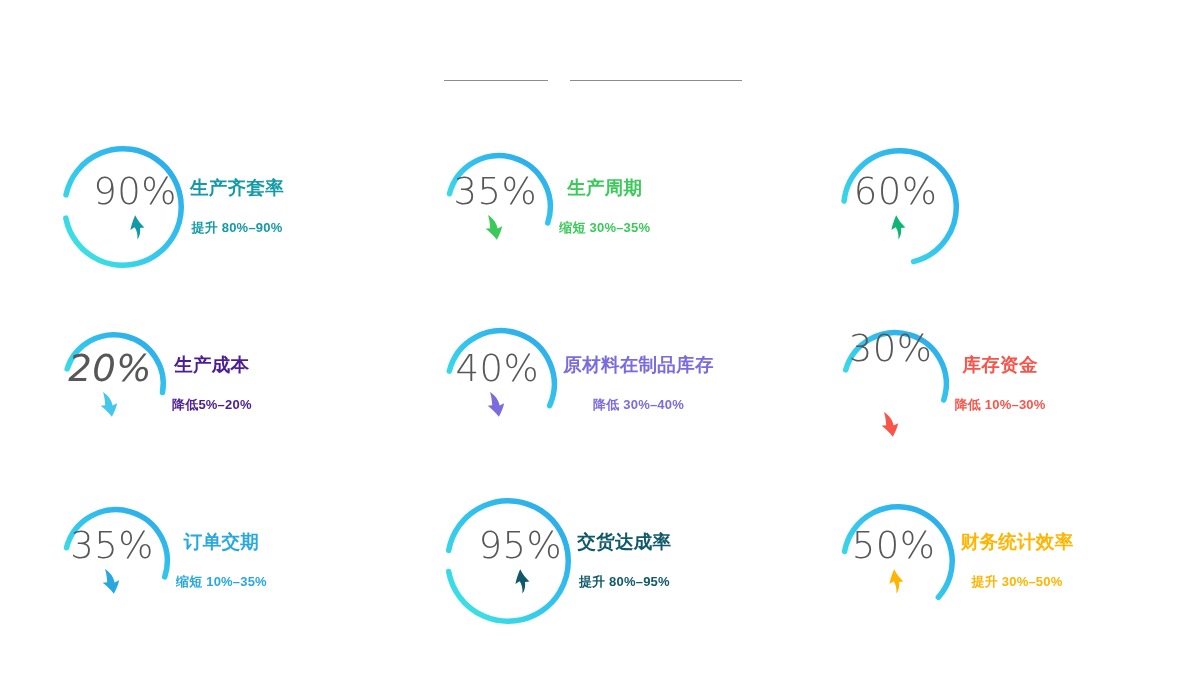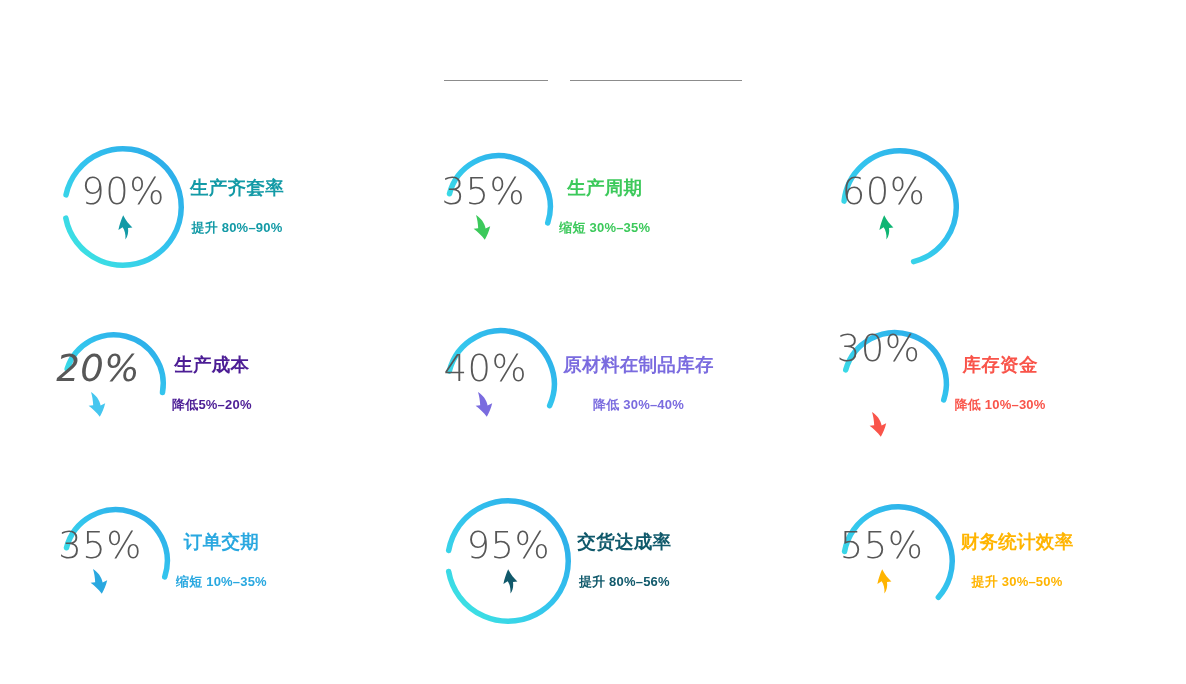--- a/index.html
+++ b/index.html
@@ -63,21 +63,21 @@
   }
 
   
   .gauge {
     position: relative;
     flex: none;
   }
   .gauge svg { display: block; overflow: visible; }
   .gauge-center {
     position: absolute;
-    left: 0;
+    left: 12px;
     top: 0;
     width: 100%;
     height: 100%;
     display: flex;
     flex-direction: column;
     align-items: center;
     justify-content: center;
   }
   .gauge-value {
     font-size: 37px;
@@ -324,37 +324,37 @@
           <div class="gauge-value">95%</div>
           <div class="gauge-arrow">
             <svg width="22" height="27" viewBox="0 0 22 27" fill="#10596b">
               <path d="M11.2 1.2 C 13.4 6.2 17.4 10.6 20.4 13.4 L 16.0 13.9 C 16.6 18.0 15.9 22.2 13.4 25.6 C 13.9 20.2 12.6 15.8 10.6 13.2 L 6.4 15.9 C 7.4 10.8 9.3 5.4 11.2 1.2 Z"></path>
             </svg>
           </div>
         </div>
       </div>
       <div class="info" style="color: rgb(16, 89, 107);">
         <div class="info-title">交货达成率</div>
-        <div class="info-sub">提升 80%–56%</div>
+        <div class="info-sub">提升 80%–95%</div>
       </div>
     </div>
     <div class="cell" style="padding-left: 50px;">
       <div class="gauge" style="width: 114px; height: 114px;">
         <svg width="114" height="114" viewBox="0 0 114 114">
           <defs>
             <linearGradient id="rg8" x1="1" y1="0" x2="0" y2="1">
               <stop offset="0%" stop-color="#2ba7e8"></stop>
               <stop offset="50%" stop-color="#33c4ee"></stop>
               <stop offset="100%" stop-color="#3fe8e0"></stop>
             </linearGradient>
           </defs>
           <path d="M 3.57 47.58 A 54.25 54.25 0 1 1 97.32 93.30" fill="none" stroke="url(#rg8)" stroke-width="5.5" stroke-linecap="round"></path>
         </svg>
         <div class="gauge-center" style="transform: translateX(-16px);">
-          <div class="gauge-value">55%</div>
+          <div class="gauge-value">50%</div>
           <div class="gauge-arrow">
             <svg width="22" height="27" viewBox="0 0 22 27" fill="#ffb400">
               <path d="M11.2 1.2 C 13.4 6.2 17.4 10.6 20.4 13.4 L 16.0 13.9 C 16.6 18.0 15.9 22.2 13.4 25.6 C 13.9 20.2 12.6 15.8 10.6 13.2 L 6.4 15.9 C 7.4 10.8 9.3 5.4 11.2 1.2 Z"></path>
             </svg>
           </div>
         </div>
       </div>
       <div class="info" style="color: rgb(255, 180, 0);">
         <div class="info-title">财务统计效率</div>
         <div class="info-sub">提升 30%–50%</div>

